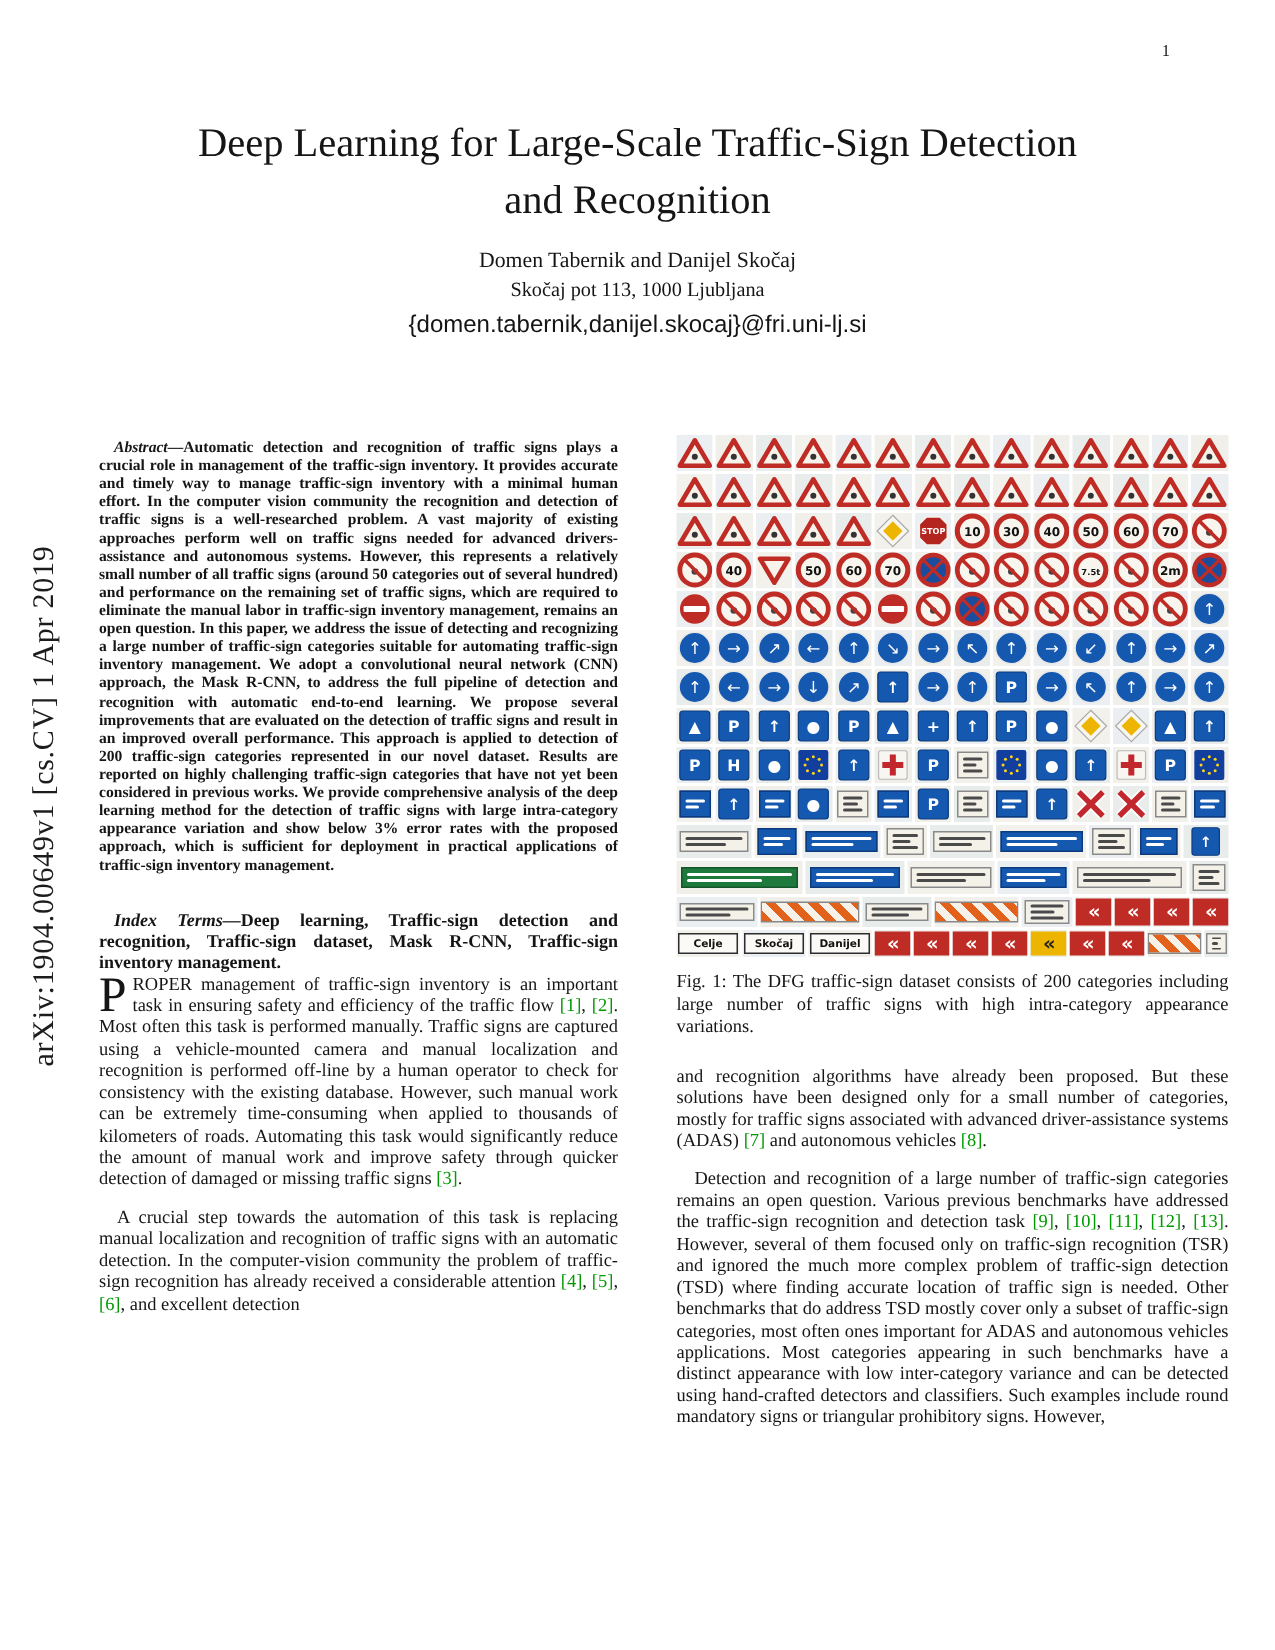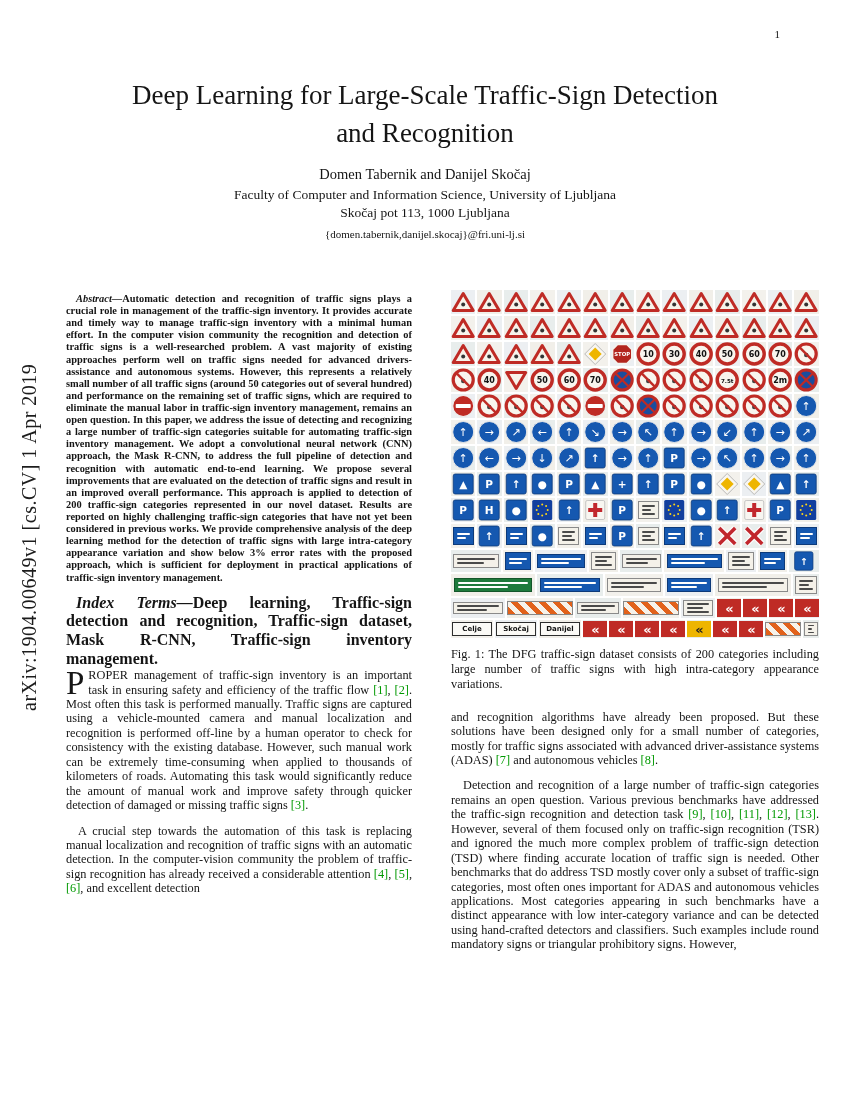--- a/index.html
+++ b/index.html
@@ -8,26 +8,26 @@
   .page-number{position:absolute;top:28px;right:70px;font-size:11px;}
   .arxiv{position:absolute;left:18px;top:290px;height:494px;
          writing-mode:vertical-rl;transform:rotate(180deg);
          font-size:20px;letter-spacing:.5px;color:#1c1c1c;
          display:flex;align-items:center;justify-content:center;white-space:nowrap;}
   .header{position:absolute;top:76px;left:0;width:100%;text-align:center;}
   .title{font-size:27px;font-weight:400;margin:0 auto;width:620px;line-height:1.42;}
   .authors{margin-top:13px;font-size:14.5px;}
   .affil{margin-top:4px;font-size:13.5px;}
   .address{margin-top:2px;font-size:13.5px;}
-  .email{margin-top:7px;font-family:Liberation Serif, serif;font-size:11px;}
+  .email{margin-top:7px;font-family:Liberation Sans, sans-serif;font-size:16px;}
   .col{position:absolute;text-align:justify;}
   .col-left{left:66px;top:293px;width:346px;}
   .col-right{left:451px;top:290px;width:368px;}
   .abstract{font-size:10.4px;font-weight:700;line-height:1.165;margin:0;text-indent:10px;}
-  .index-terms{font-size:16px;font-weight:700;line-height:1.165;margin:10px 0 0;text-indent:10px;}
+  .index-terms{font-size:12px;font-weight:700;line-height:1.165;margin:23px 0 0;text-indent:10px;}
   .lead{font-style:italic;}
   .sec-heading{font-size:13px;font-weight:400;text-align:center;font-variant:small-caps;
                margin:18px 0 10px;letter-spacing:.4px;}
   .body{font-size:12.3px;line-height:1.175;margin:0 0 11px;}
   .body.indent{text-indent:12px;}
   .dropcap{float:left;font-size:33px;line-height:26px;padding:2px 4px 0 0;}
   .cite{color:#009900;}
   figure{margin:0;}
   .sign-grid{display:flex;flex-direction:column;gap:2px;background:#fff;}
   .sign-row{display:flex;gap:2px;}
@@ -60,21 +60,20 @@
 
 <div class="page">
 
   <div class="page-number">1</div>
 
   <div class="arxiv">arXiv:1904.00649v1  [cs.CV]  1 Apr 2019</div>
 
   <div class="header">
     <h1 class="title">Deep Learning for Large-Scale Traffic-Sign Detection and Recognition</h1>
     <div class="authors">Domen Tabernik and Danijel Skočaj</div>
-    <div class="affil">Faculty of Computer and Information Science, University of Ljubljana</div>
     <div class="address">Skočaj pot 113, 1000 Ljubljana</div>
     <div class="email">{domen.tabernik,danijel.skocaj}@fri.uni-lj.si</div>
   </div>
 
   <div class="col col-left">
     <p class="abstract"><span class="lead">Abstract—</span><span>Automatic detection and recognition of traffic signs plays a crucial role in management of the traffic-sign inventory. It provides accurate and timely way to manage traffic-sign inventory with a minimal human effort. In the computer vision community the recognition and detection of traffic signs is a well-researched problem. A vast majority of existing approaches perform well on traffic signs needed for advanced drivers-assistance and autonomous systems. However, this represents a relatively small number of all traffic signs (around 50 categories out of several hundred) and performance on the remaining set of traffic signs, which are required to eliminate the manual labor in traffic-sign inventory management, remains an open question. In this paper, we address the issue of detecting and recognizing a large number of traffic-sign categories suitable for automating traffic-sign inventory management. We adopt a convolutional neural network (CNN) approach, the Mask R-CNN, to address the full pipeline of detection and recognition with automatic end-to-end learning. We propose several improvements that are evaluated on the detection of traffic signs and result in an improved overall performance. This approach is applied to detection of 200 traffic-sign categories represented in our novel dataset. Results are reported on highly challenging traffic-sign categories that have not yet been considered in previous works. We provide comprehensive analysis of the deep learning method for the detection of traffic signs with large intra-category appearance variation and show below 3% error rates with the proposed approach, which is sufficient for deployment in practical applications of traffic-sign inventory management.</span></p>
     <p class="index-terms"><span class="lead">Index Terms—</span><span>Deep learning, Traffic-sign detection and recognition, Traffic-sign dataset, Mask R-CNN, Traffic-sign inventory management.</span></p>
     <p class="body"><span class="dropcap">P</span><span>ROPER</span><span class="cite-scan"> management of traffic-sign inventory is an important task in ensuring safety and efficiency of the traffic flow <span class="cite">[1]</span>, <span class="cite">[2]</span>. Most often this task is performed manually. Traffic signs are captured using a vehicle-mounted camera and manual localization and recognition is performed off-line by a human operator to check for consistency with the existing database. However, such manual work can be extremely time-consuming when applied to thousands of kilometers of roads. Automating this task would significantly reduce the amount of manual work and improve safety through quicker detection of damaged or missing traffic signs <span class="cite">[3]</span>.</span></p>
     <p class="body indent cite-scan">A crucial step towards the automation of this task is replacing manual localization and recognition of traffic signs with an automatic detection. In the computer-vision community the problem of traffic-sign recognition has already received a considerable attention <span class="cite">[4]</span>, <span class="cite">[5]</span>, <span class="cite">[6]</span>, and excellent detection</p>
   </div>

